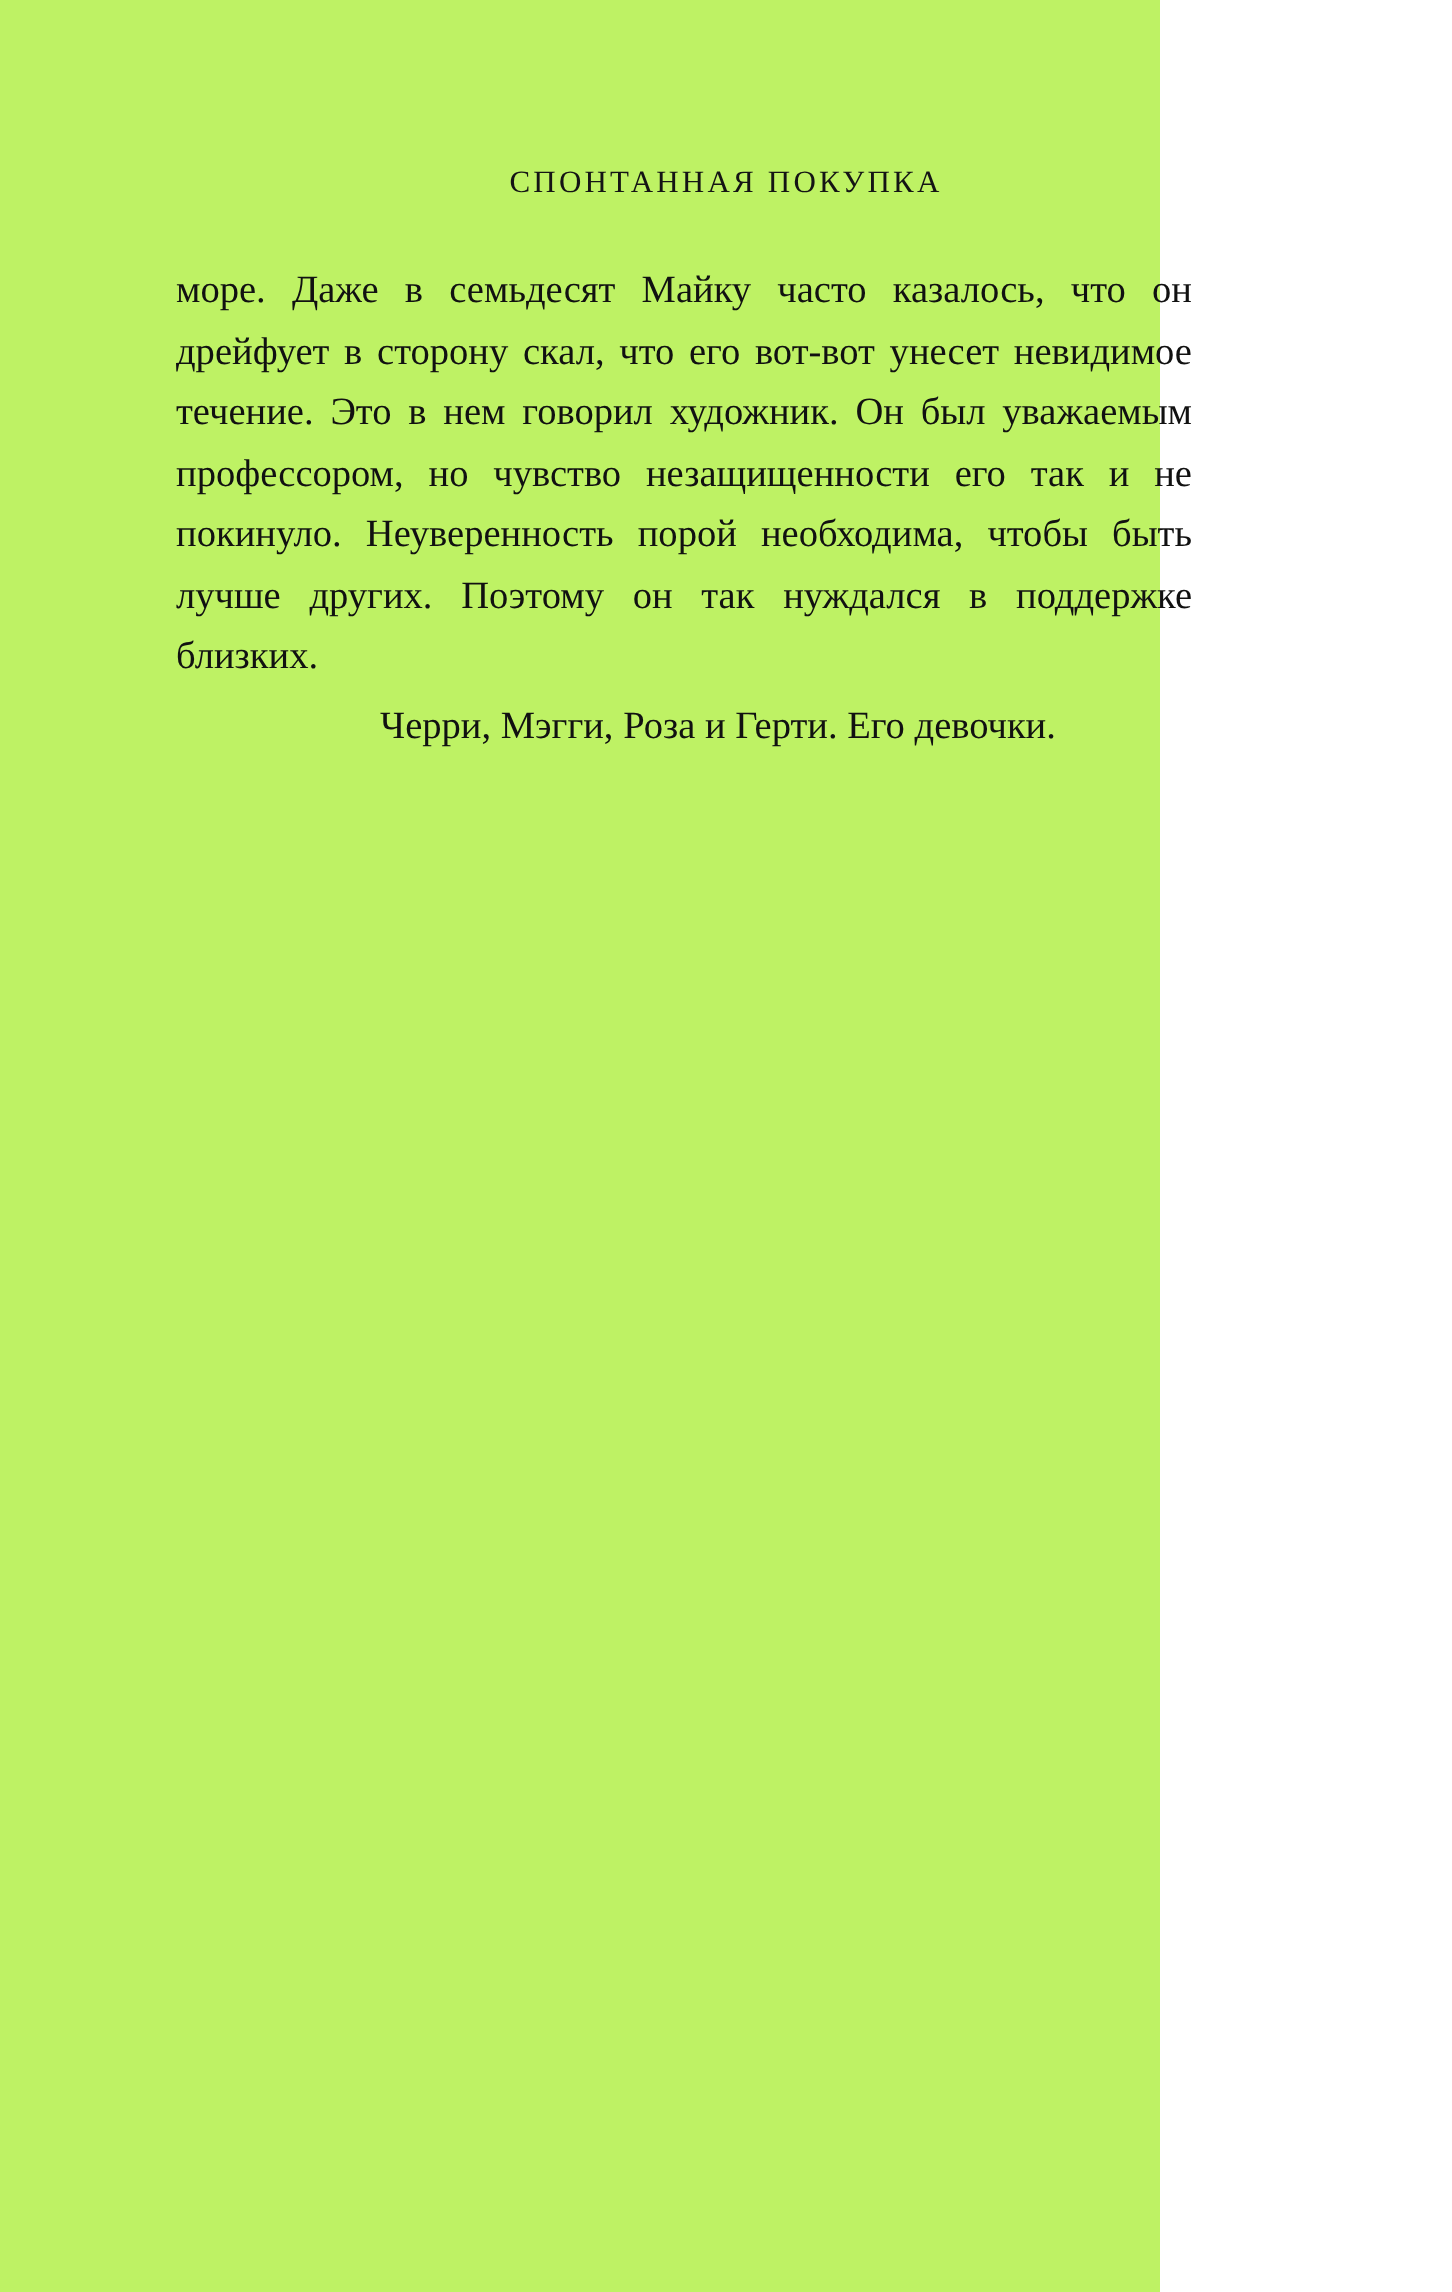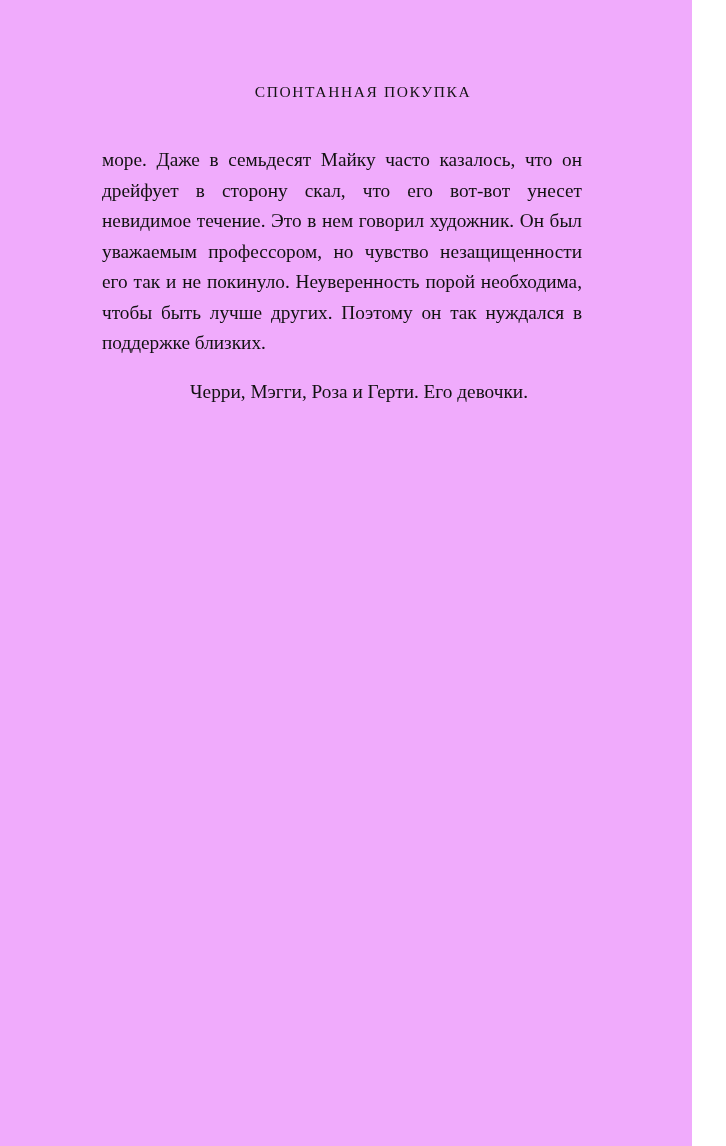--- a/index.html
+++ b/index.html
@@ -12,23 +12,23 @@
     height: 1146px;
     font-family: "Liberation Serif", "DejaVu Serif", serif;
     color: #111111;
     position: relative;
     overflow: hidden;
   }
   .page {
     position: absolute;
     top: 0;
     left: 0;
-    width: 692px;
+    width: 580px;
     height: 1146px;
-    background: #f0abfc;
+    background: #bef264;
   }
   .running-head {
     position: absolute;
     top: 83px;
     left: 0;
     width: 726px;
     text-align: center;
     font-size: 15.5px;
     letter-spacing: 1.6px;
     font-variant: small-caps;
@@ -41,21 +41,21 @@
     left: 84px;
     width: 516px;
     font-size: 19.3px;
     line-height: 30.5px;
     text-align: justify;
     text-justify: inter-word;
     color: #111111;
     hyphens: manual;
   }
   .para {
-    margin: 18px;
+    margin: 4px;
   }
   .para.indent {
     text-indent: 34px;
   }
   .para.last {
     text-align: center;
   }
 </style>
 </head>
 <body>

